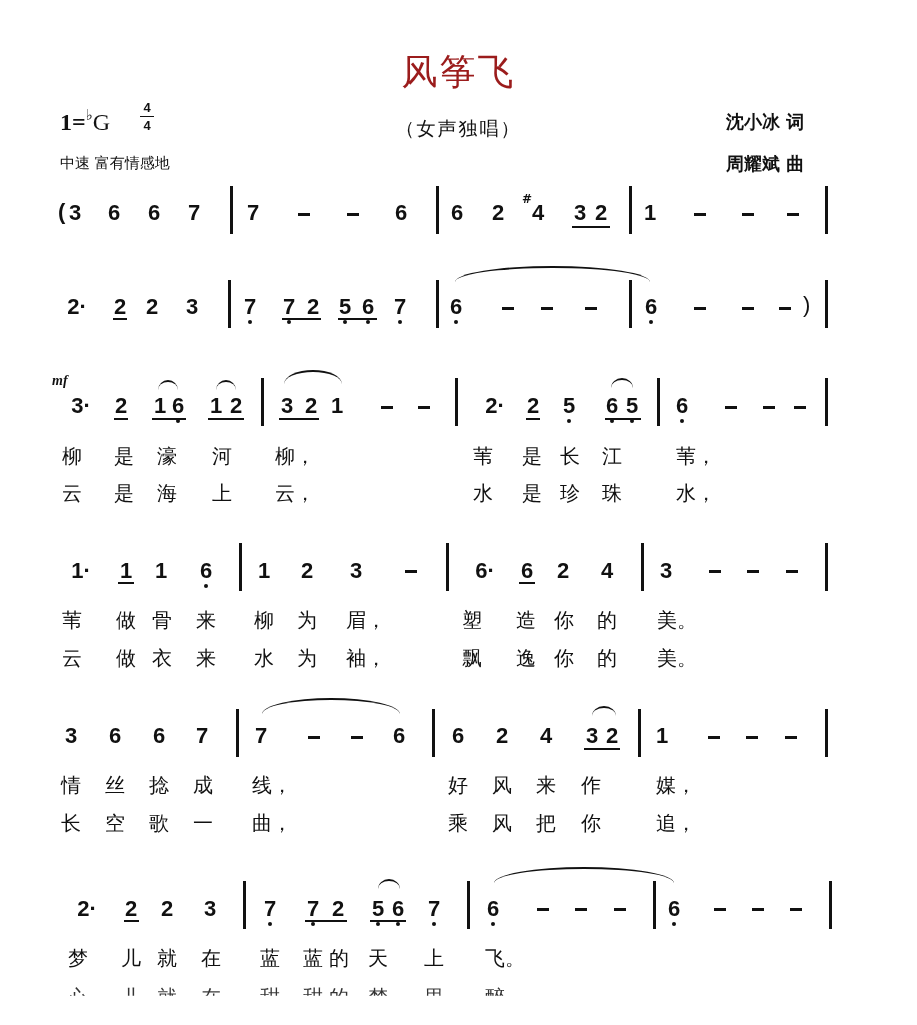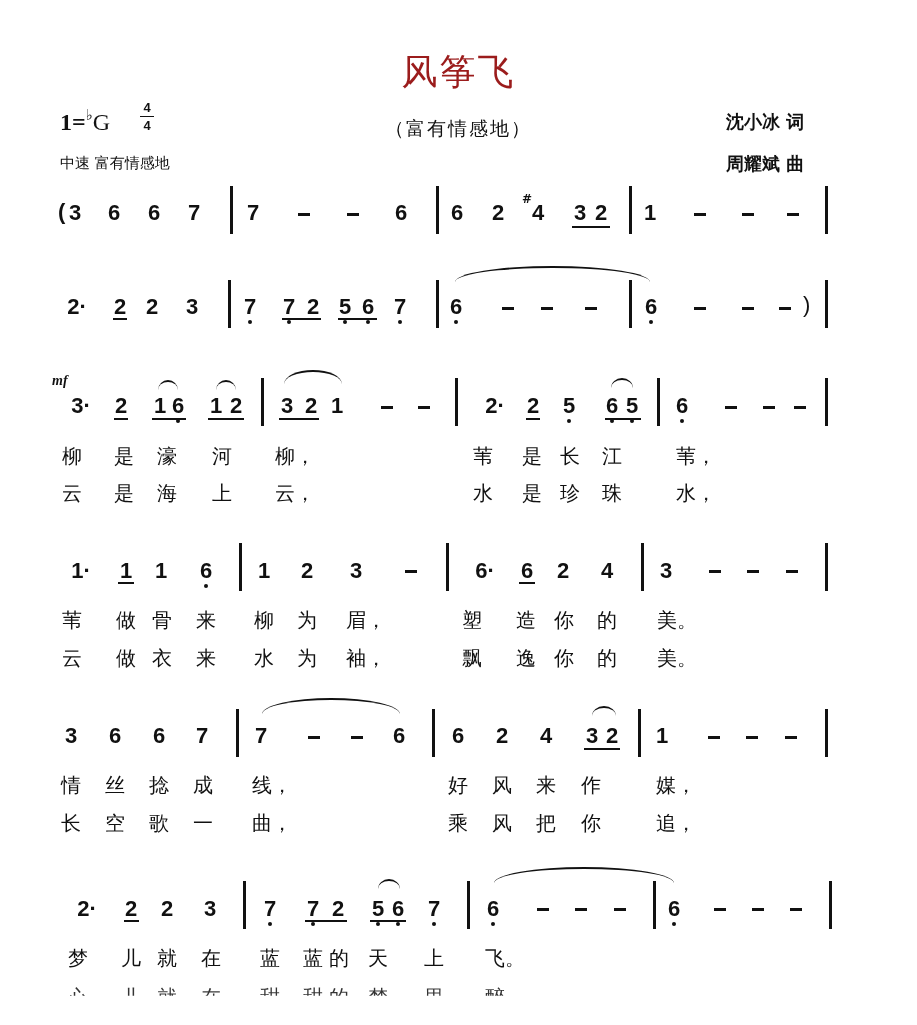--- a/index.html
+++ b/index.html
@@ -27,21 +27,21 @@
   .lyric { position: absolute; font-size: 20px; line-height: 24px; font-family: "DejaVu Sans", sans-serif; transform: translateX(-10px); }
   .sharp { position: absolute; font-size: 12px; font-weight: bold; }
   .paren { position: absolute; font-size: 22px; font-weight: bold; font-family: "Liberation Sans", sans-serif; }
   .dyn { position: absolute; font-family: "Liberation Serif", serif; font-style: italic; font-weight: bold; font-size: 14px; }
   .cut { clip-path: inset(0 0 55% 0); opacity: 0.85; }
 </style>
 </head>
 <body>
 
 <div class="abs title">风筝飞</div>
-<div class="abs subtitle">（富有情感地）</div>
+<div class="abs subtitle">（女声独唱）</div>
 <div class="abs key"><span>1=</span><span class="flat">♭</span><span class="g">G</span></div>
 <div class="abs timesig">
   <div>4</div>
   <div class="line"></div>
   <div>4</div>
 </div>
 <div class="abs tempo">中速 富有情感地</div>
 <div class="abs credit credit-lyric">沈小冰 词</div>
 <div class="abs credit credit-music">周耀斌 曲</div>
 

